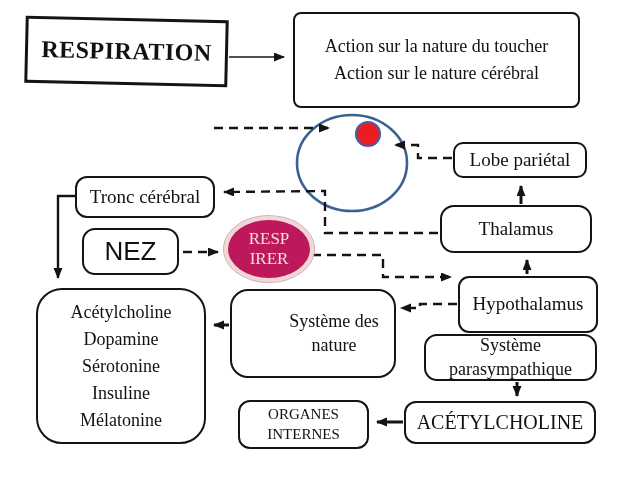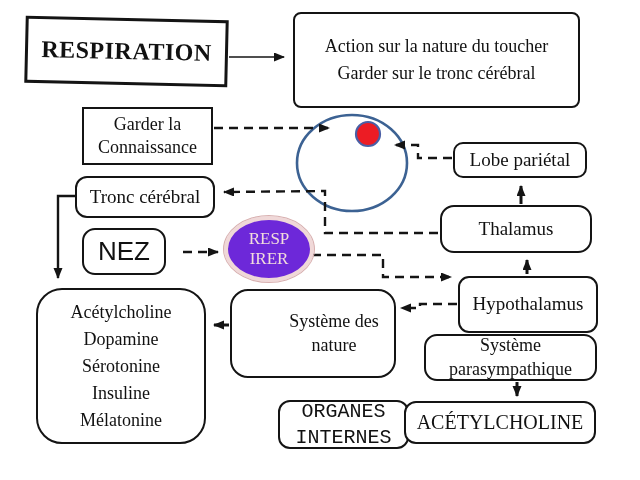--- a/index.html
+++ b/index.html
@@ -14,35 +14,35 @@
     line-height:1.28;z-index:2;
   }
   .svglayer{position:absolute;left:0;top:0;z-index:1;}
   
   .respiration{left:25px;top:18px;width:203px;height:67px;border-width:3px;
     transform:rotate(1.3deg);font-weight:bold;font-size:24px;letter-spacing:.5px;}
   .actions{left:293px;top:12px;width:287px;height:96px;font-size:18px;line-height:1.5;border-radius:8px;}
   .garder{left:82px;top:107px;width:131px;height:58px;font-size:18px;}
   .lobe{left:453px;top:142px;width:134px;height:36px;border-radius:10px;font-size:19px;}
   .tronc{left:75px;top:176px;width:140px;height:42px;border-radius:12px;font-size:19px;}
-  .nez{left:82px;top:228px;width:84px;height:47px;border-radius:13px;
+  .nez{left:82px;top:228px;width:97px;height:47px;border-radius:13px;
     font-family:"Liberation Sans",sans-serif;font-size:26px;}
   .thalamus{left:440px;top:205px;width:152px;height:48px;border-radius:14px;font-size:19px;}
   .hypothalamus{left:458px;top:276px;width:140px;height:57px;border-radius:11px;font-size:19px;}
   .glandes{left:230px;top:289px;width:166px;height:89px;border-radius:18px;font-size:18px;padding-left:42px;}
   .neuro{left:36px;top:288px;width:170px;height:156px;border-radius:26px;
     border-width:2.5px;font-size:18px;line-height:1.5;}
   .parasym{left:424px;top:334px;width:173px;height:47px;border-radius:13px;font-size:18px;}
   .organes{left:238px;top:400px;width:131px;height:49px;border-radius:12px;
-    font-family:Liberation Mono, monospace;font-size:20px;margin-left:40px;}
+    font-family:Liberation Serif, serif;font-size:15px;}
   .acetyl{left:404px;top:401px;width:192px;height:43px;border-radius:12px;font-size:20px;}
   
   .respirer{
     position:absolute;left:224px;top:216px;width:90px;height:66px;
-    box-sizing:border-box;background:#6d28d9;border:4px solid #f0d8d8;
+    box-sizing:border-box;background:#be185d;border:4px solid #f0d8d8;
     outline:1px solid #d8b0b0;border-radius:50%;z-index:3;
     display:flex;flex-direction:column;align-items:center;justify-content:center;
     color:#f2dcdc;font-size:17px;line-height:1.18;text-align:center;
   }
 </style>
 </head>
 <body>
 
 <div class="stage">
 
@@ -80,27 +80,23 @@
       <polyline points="457,304 420,304 420,308 401,308" marker-end="url(#arr)"></polyline>
     </g>
   </svg>
 
   <div class="box respiration">
     <span>RESPIRATION</span>
   </div>
 
   <div class="box actions">
     <span>Action sur la nature du toucher</span>
-    <span>Garder sur le tronc cérébral</span>
+    <span>Action sur le nature cérébral</span>
   </div>
 
-  <div class="box garder">
-    <span>Garder la</span>
-    <span>Connaissance</span>
-  </div>
 
   <div class="box lobe">
     <span>Lobe pariétal</span>
   </div>
 
   <div class="box tronc">
     <span>Tronc cérébral</span>
   </div>
 
   <div class="box nez">

